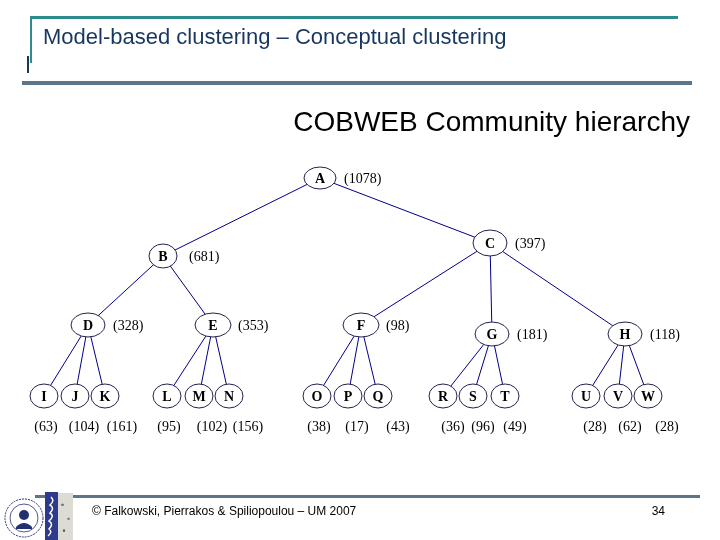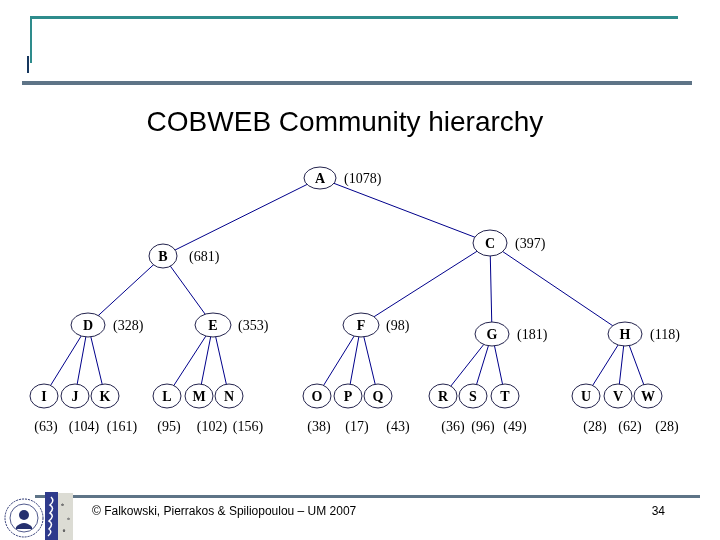--- a/index.html
+++ b/index.html
@@ -14,21 +14,21 @@
   .left-rule  { position:absolute; left:30px; top:16px; width:2px;  height:47px; background:#2E8C8C; }
   .left-tick  { position:absolute; left:27px; top:56px; width:2px;  height:17px; background:#17375E; }
   .title {
     position:absolute; left:43px; top:24px; margin:0; width:640px;
     font-size:22px; font-weight:400; color:#17375E; line-height:25px;
   }
   .title-underline { position:absolute; left:22px; top:81px; width:670px; height:4px; background:#5E7487; }
 
   .heading {
     position:absolute; left:0; top:106px; width:690px; margin:0;
-    text-align:center; font-size:28px; font-weight:400; color:#000;
+    text-align:right; font-size:28px; font-weight:400; color:#000;
   }
 
   
   .tree { position:absolute; left:0; top:160px; }
   .edges line { stroke:#00008B; stroke-width:1; }
   .nodes ellipse { fill:#ffffff; stroke:#23234d; stroke-width:1; }
   text.nl  { font-family:"Liberation Serif", serif; font-size:14px; font-weight:bold; fill:#000; text-anchor:middle; }
   text.cnt { font-family:"Liberation Serif", serif; font-size:14px; fill:#000; }
   text.mid { text-anchor:middle; }
 
@@ -48,21 +48,21 @@
 </style>
 </head>
 <body>
 
 <div class="slide">
 
   <div class="top-rule"></div>
   <div class="left-rule"></div>
   <div class="left-tick"></div>
 
-  <h1 class="title"><br></h1>
+  <h1 class="title"><span>Model-based clustering – Conceptual clustering</span><br></h1>
 
   <div class="title-underline"></div>
 
   <h2 class="heading">COBWEB Community hierarchy</h2>
 
   <svg class="tree" width="720" height="290" viewBox="0 0 720 290">
     <g class="edges">
       <line x1="320" y1="18" x2="163" y2="96"></line>
       <line x1="320" y1="18" x2="490" y2="83"></line>
       <line x1="163" y1="96" x2="88" y2="165"></line>

